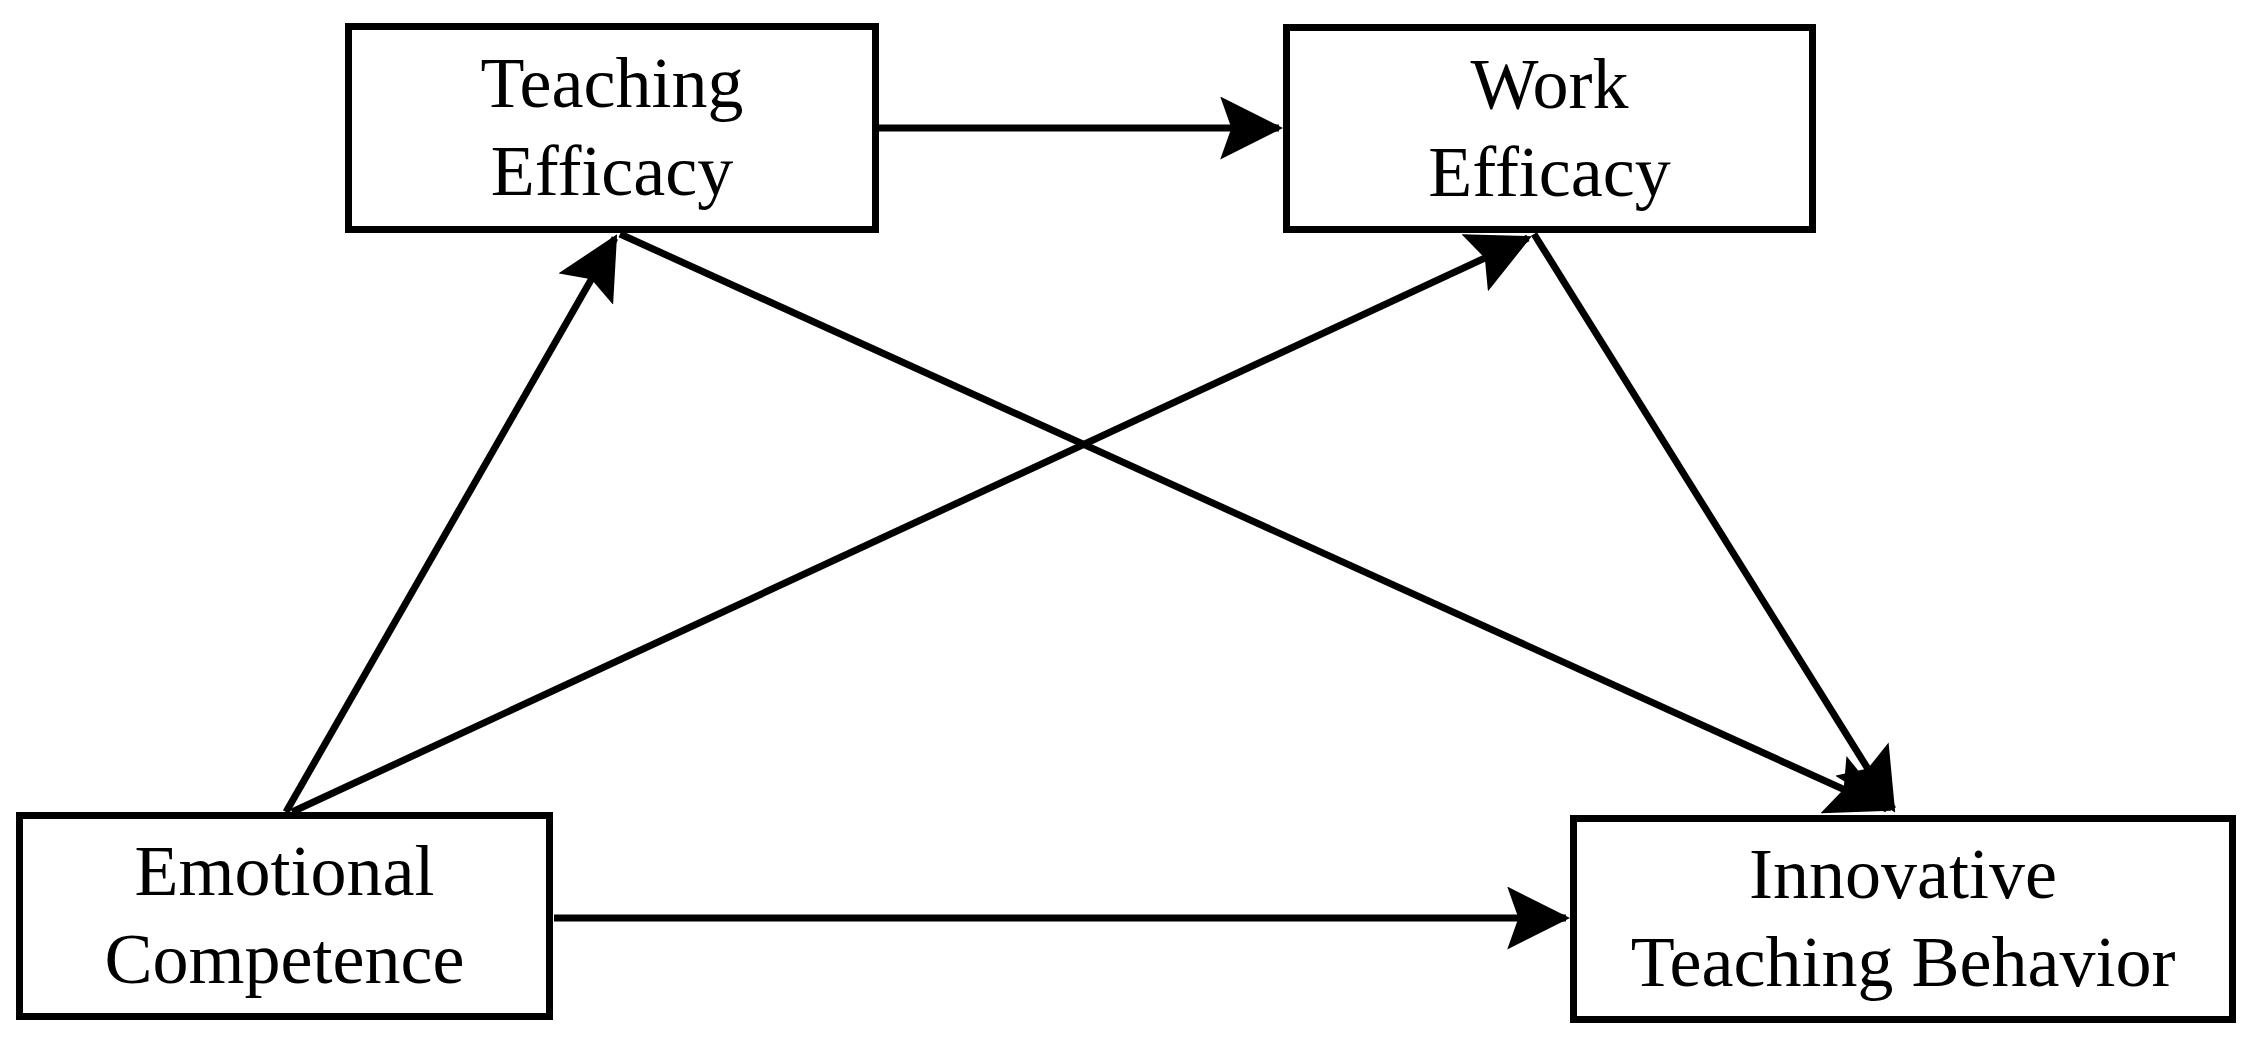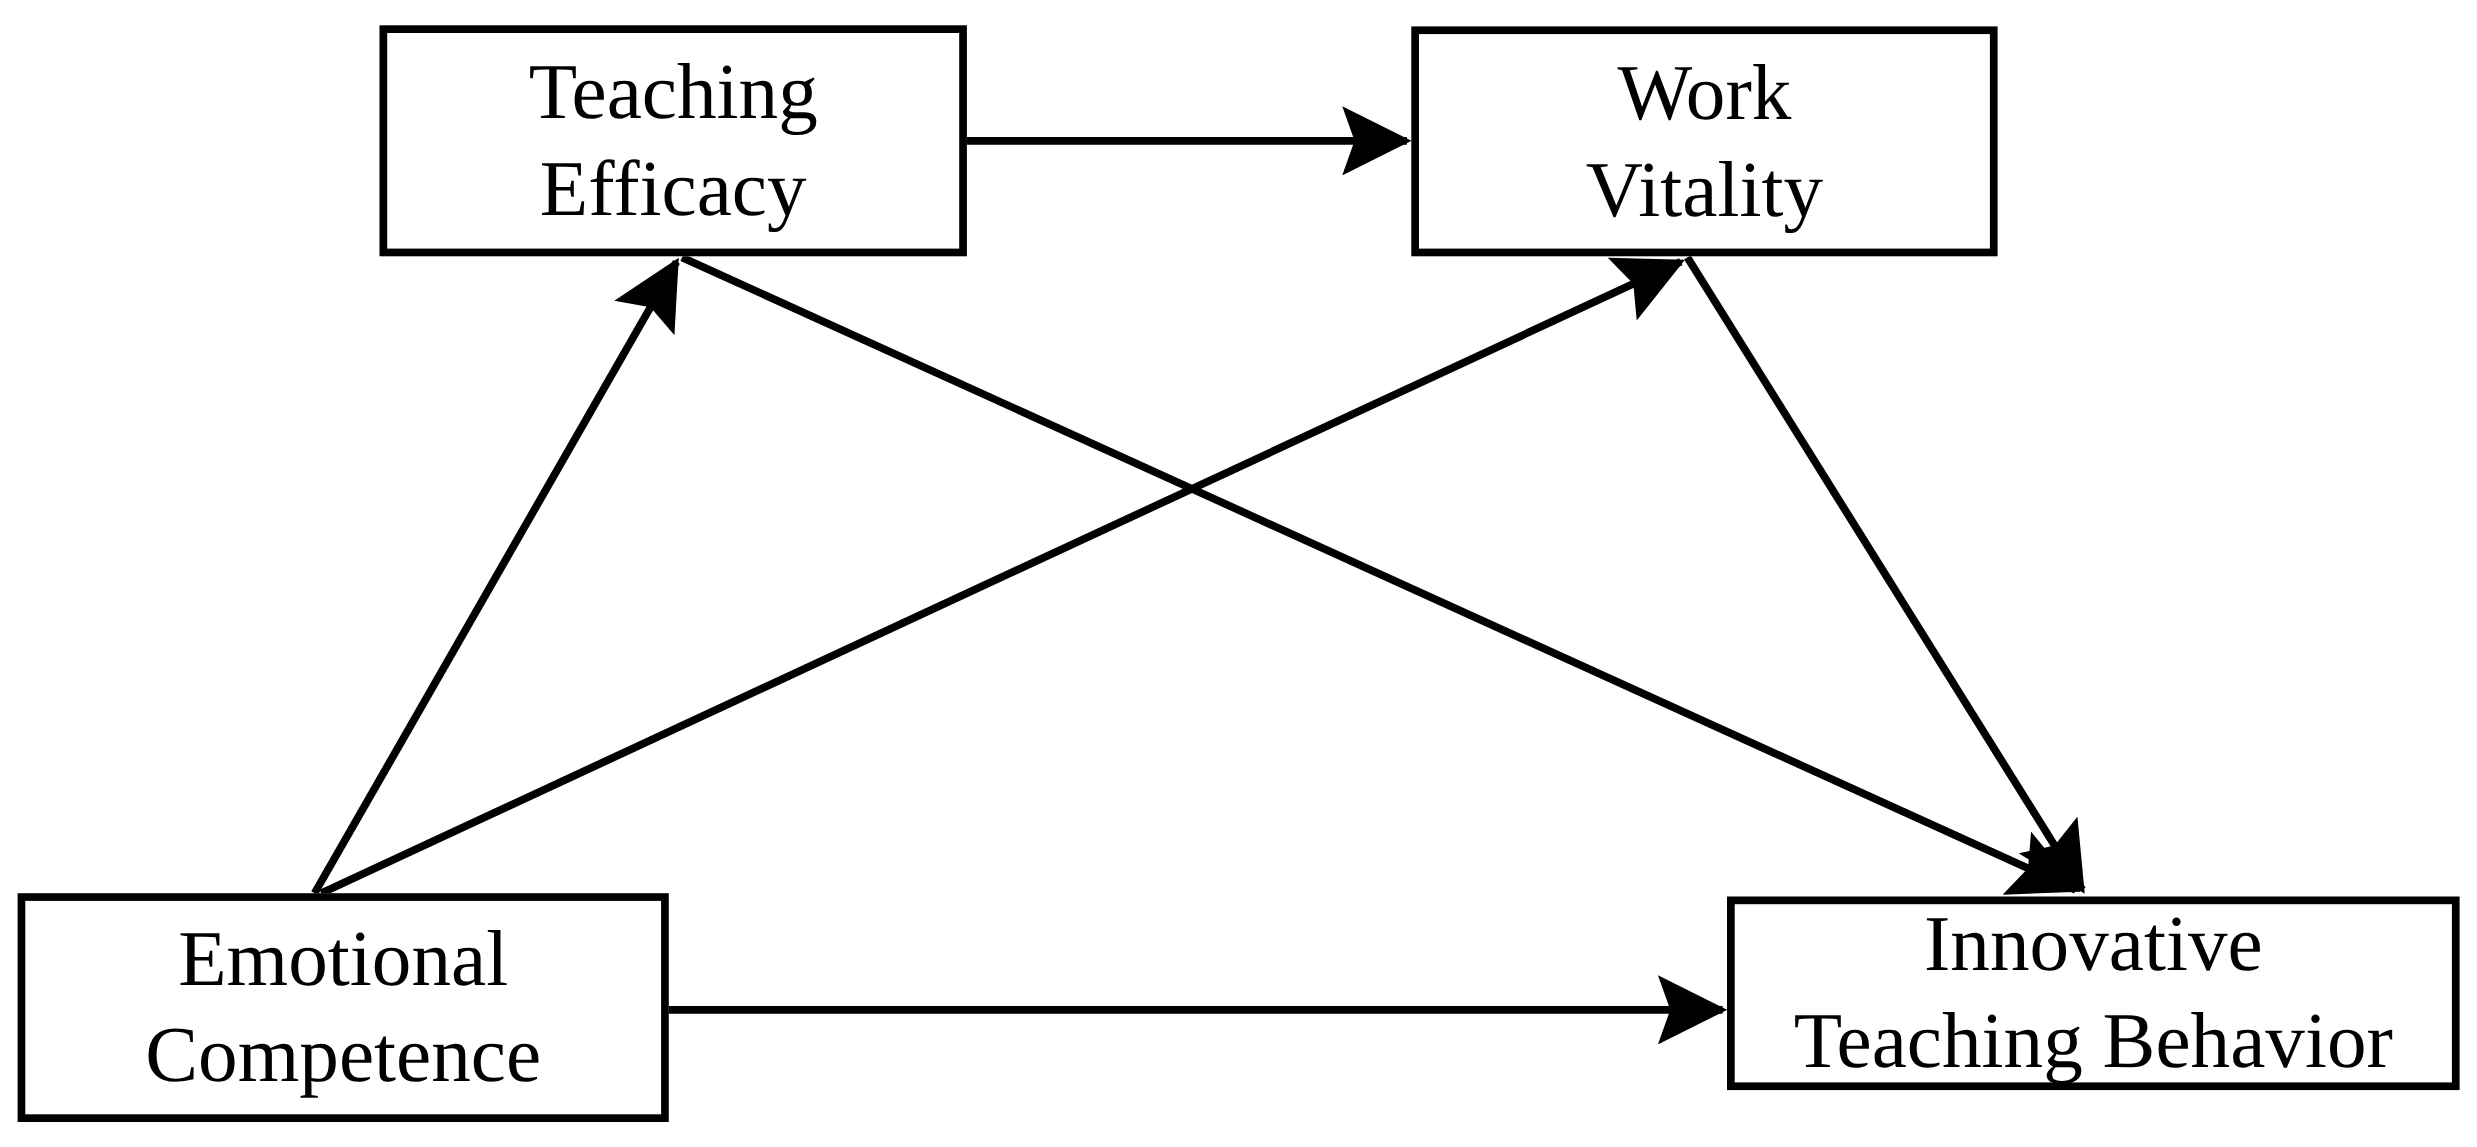--- a/index.html
+++ b/index.html
@@ -41,22 +41,22 @@
     font-family: "Liberation Serif", "DejaVu Serif", serif;
     font-size: 72px;
     line-height: 1.22;
     color: #000000;
     white-space: pre-line;
     letter-spacing: 0px;
   }
   
   #node-teaching-efficacy { left: 345px; top: 23px; width: 534px; height: 210px; }
   #node-work-vitality     { left: 1283px; top: 24px; width: 533px; height: 209px; }
-  #node-emotional-competence { left: 16px; top: 812px; width: 592px; height: 208px; }
-  #node-innovative-teaching-behavior { left: 1570px; top: 815px; width: 666px; height: 176px; }
+  #node-emotional-competence { left: 16px; top: 812px; width: 537px; height: 208px; }
+  #node-innovative-teaching-behavior { left: 1570px; top: 815px; width: 666px; height: 208px; }
 </style>
 </head>
 <body>
 
 <div id="diagram-root">
 
   <svg id="diagram-svg" viewBox="0 0 2252 1043" xmlns="http://www.w3.org/2000/svg">
     <defs>
       <marker id="arrowhead" markerWidth="9" markerHeight="9" refX="8.4" refY="4.5" orient="auto" markerUnits="strokeWidth">
         <path d="M 0 0 L 9 4.5 L 0 9 L 1.6 4.5 z" fill="#000000"></path>
@@ -76,21 +76,21 @@
     <line x1="1534" y1="234" x2="1893" y2="809" stroke="#000000" stroke-width="7" marker-end="url(#arrowhead)"></line>
   </svg>
 
   <div class="node-box" id="node-teaching-efficacy">
     <span class="node-label">Teaching
 Efficacy</span>
   </div>
 
   <div class="node-box" id="node-work-vitality">
     <span class="node-label">Work
-Vitality</span>
+Efficacy</span>
   </div>
 
   <div class="node-box" id="node-emotional-competence">
     <span class="node-label">Emotional
 Competence</span>
   </div>
 
   <div class="node-box" id="node-innovative-teaching-behavior">
     <span class="node-label">Innovative
 Teaching Behavior</span>

